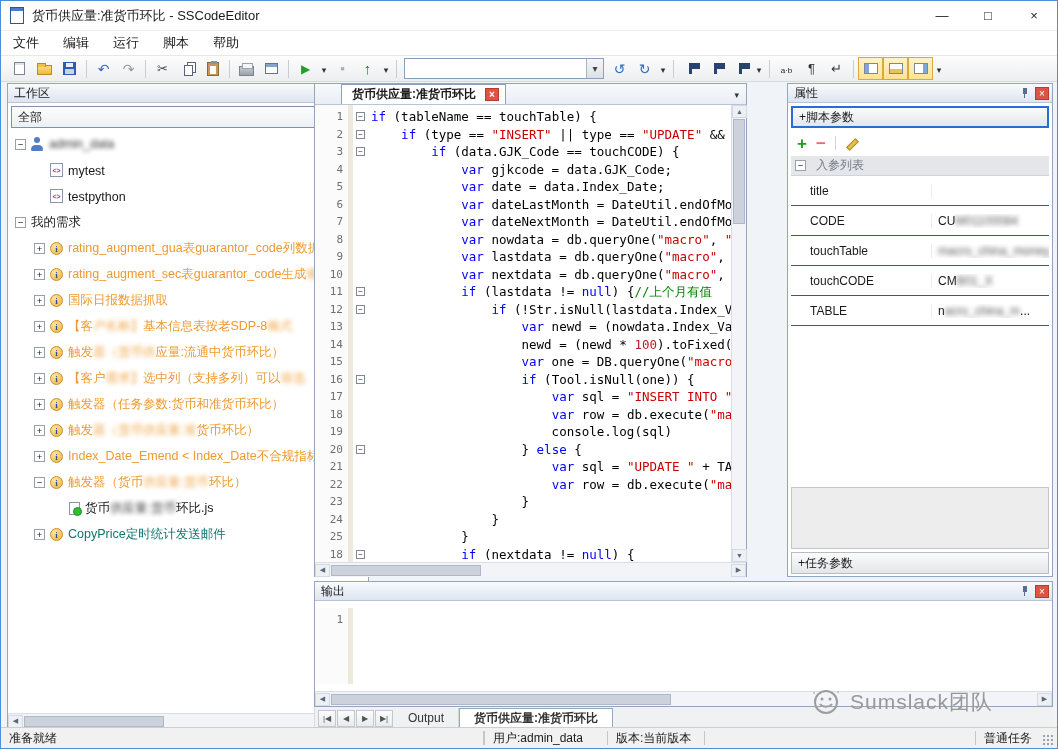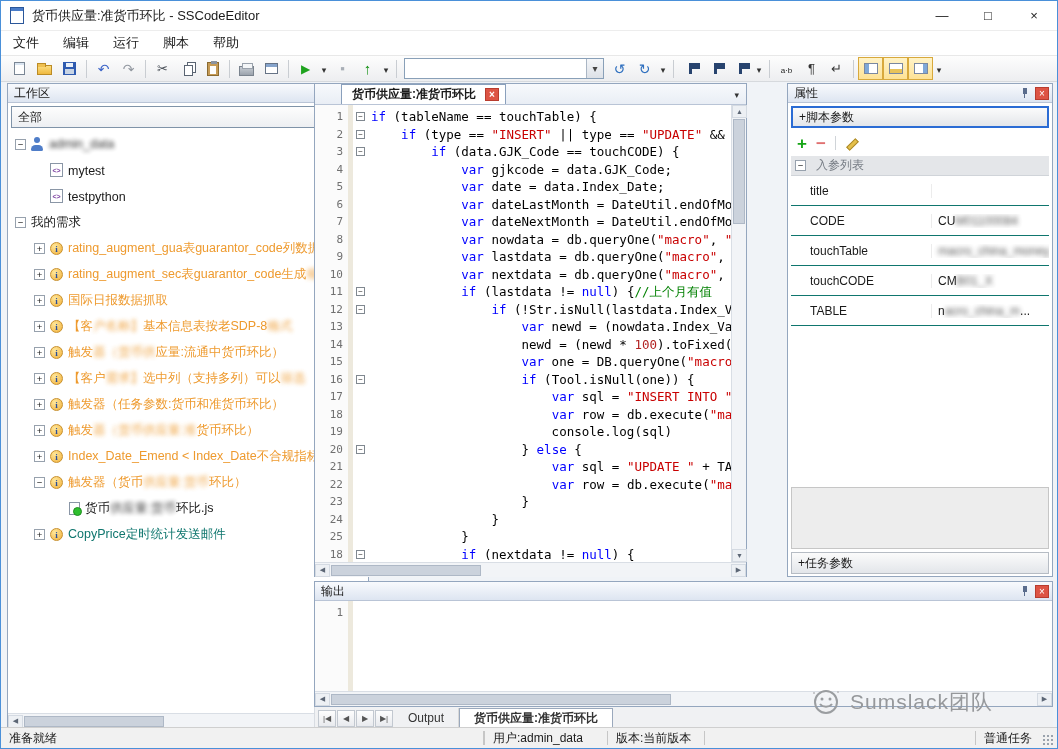--- a/index.html
+++ b/index.html
@@ -143,21 +143,21 @@
   .pcat{height:20px;background:#E4E6E9;color:#767C84;display:flex;align-items:center;gap:5px;padding-left:4px;border-bottom:1px solid #D0D4D9;}
   .prow{height:30px;display:flex;border-bottom:1px solid #0f766e;font-size:12px;align-items:center;}
   .pgut{width:13px;background:#EEF0F2;border-right:1px solid #E0E2E6;flex:none;}
   .pname{width:128px;display:flex;align-items:center;padding-left:6px;border-right:1px solid #ECECEC;flex:none;}
   .pval{flex:1;display:flex;align-items:center;padding-left:6px;overflow:hidden;white-space:nowrap;}
   .pval .blur{color:#444;filter:blur(2.5px);}
   .pdesc{position:absolute;left:3px;right:3px;top:384px;height:62px;background:#EDEDED;border:1px solid #C6C6C6;}
   .pp-bar.task{top:449px;}
 
   
-  .output-panel{left:313px;top:580px;width:739px;height:126px;display:flex;flex-direction:column;}
+  .output-panel{left:313px;top:580px;width:739px;height:126px;display:flex;flex-direction:column;gap:7px;}
   .outbody{display:flex;flex:1;overflow:hidden;}
 
   
   .bt-strip{position:absolute;left:313px;top:706px;width:739px;height:22px;background:#F0F1F3;display:flex;align-items:center;padding-left:3px;border-left:1px solid #D8DCE2;}
   .bnav{width:18px;height:17px;border:1px solid #C2C8D0;background:linear-gradient(#FDFDFD,#E8EAEE);font-size:8px;display:flex;align-items:center;justify-content:center;color:#555;margin-right:1px;flex:none;}
   .btab{height:21px;display:flex;align-items:center;padding:0 14px;color:#333;border-right:1px solid #D8D8D8;font-size:12px;}
   .btab.active{background:#fff;border:1px solid #9AA8BC;font-weight:bold;}
 
   
   .statusbar{position:absolute;left:0;bottom:0;width:1056px;height:21px;display:flex;align-items:center;background:#F1F1F1;border-top:1px solid #CFCFCF;font-size:12px;}

